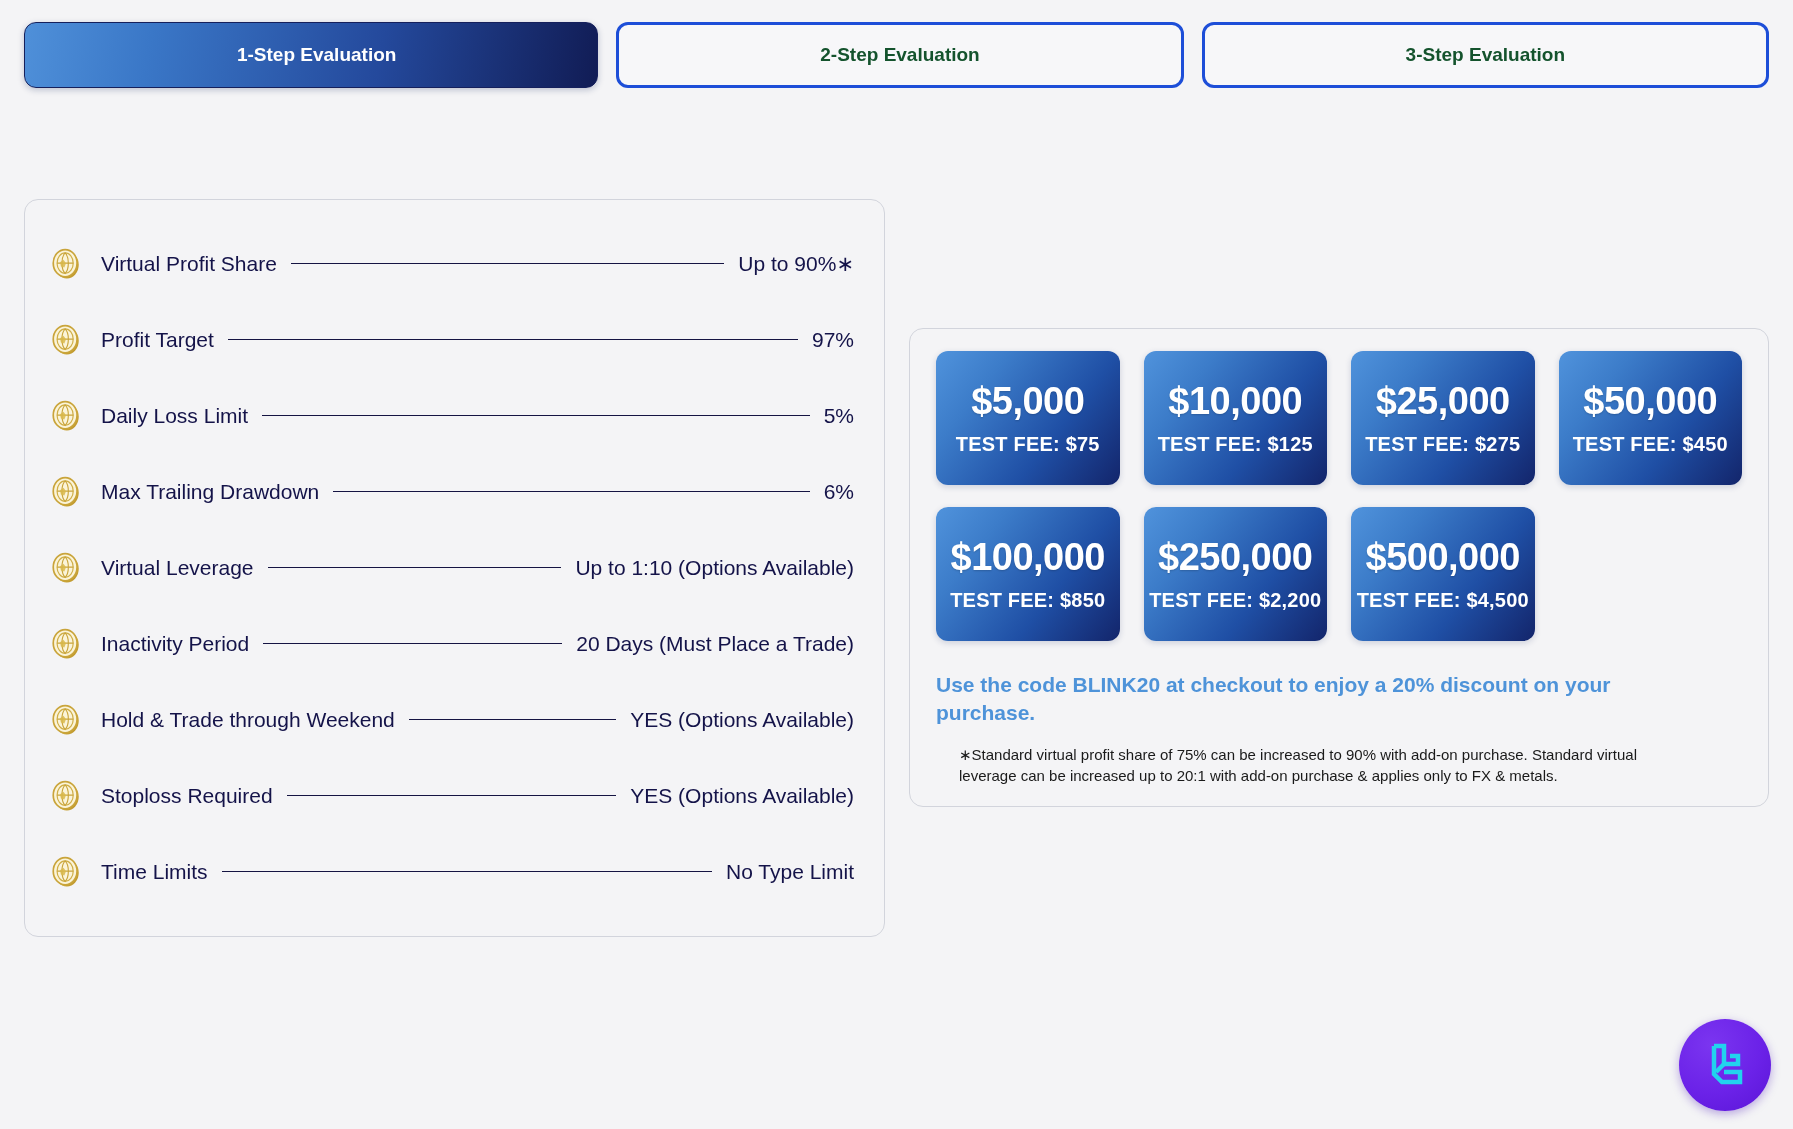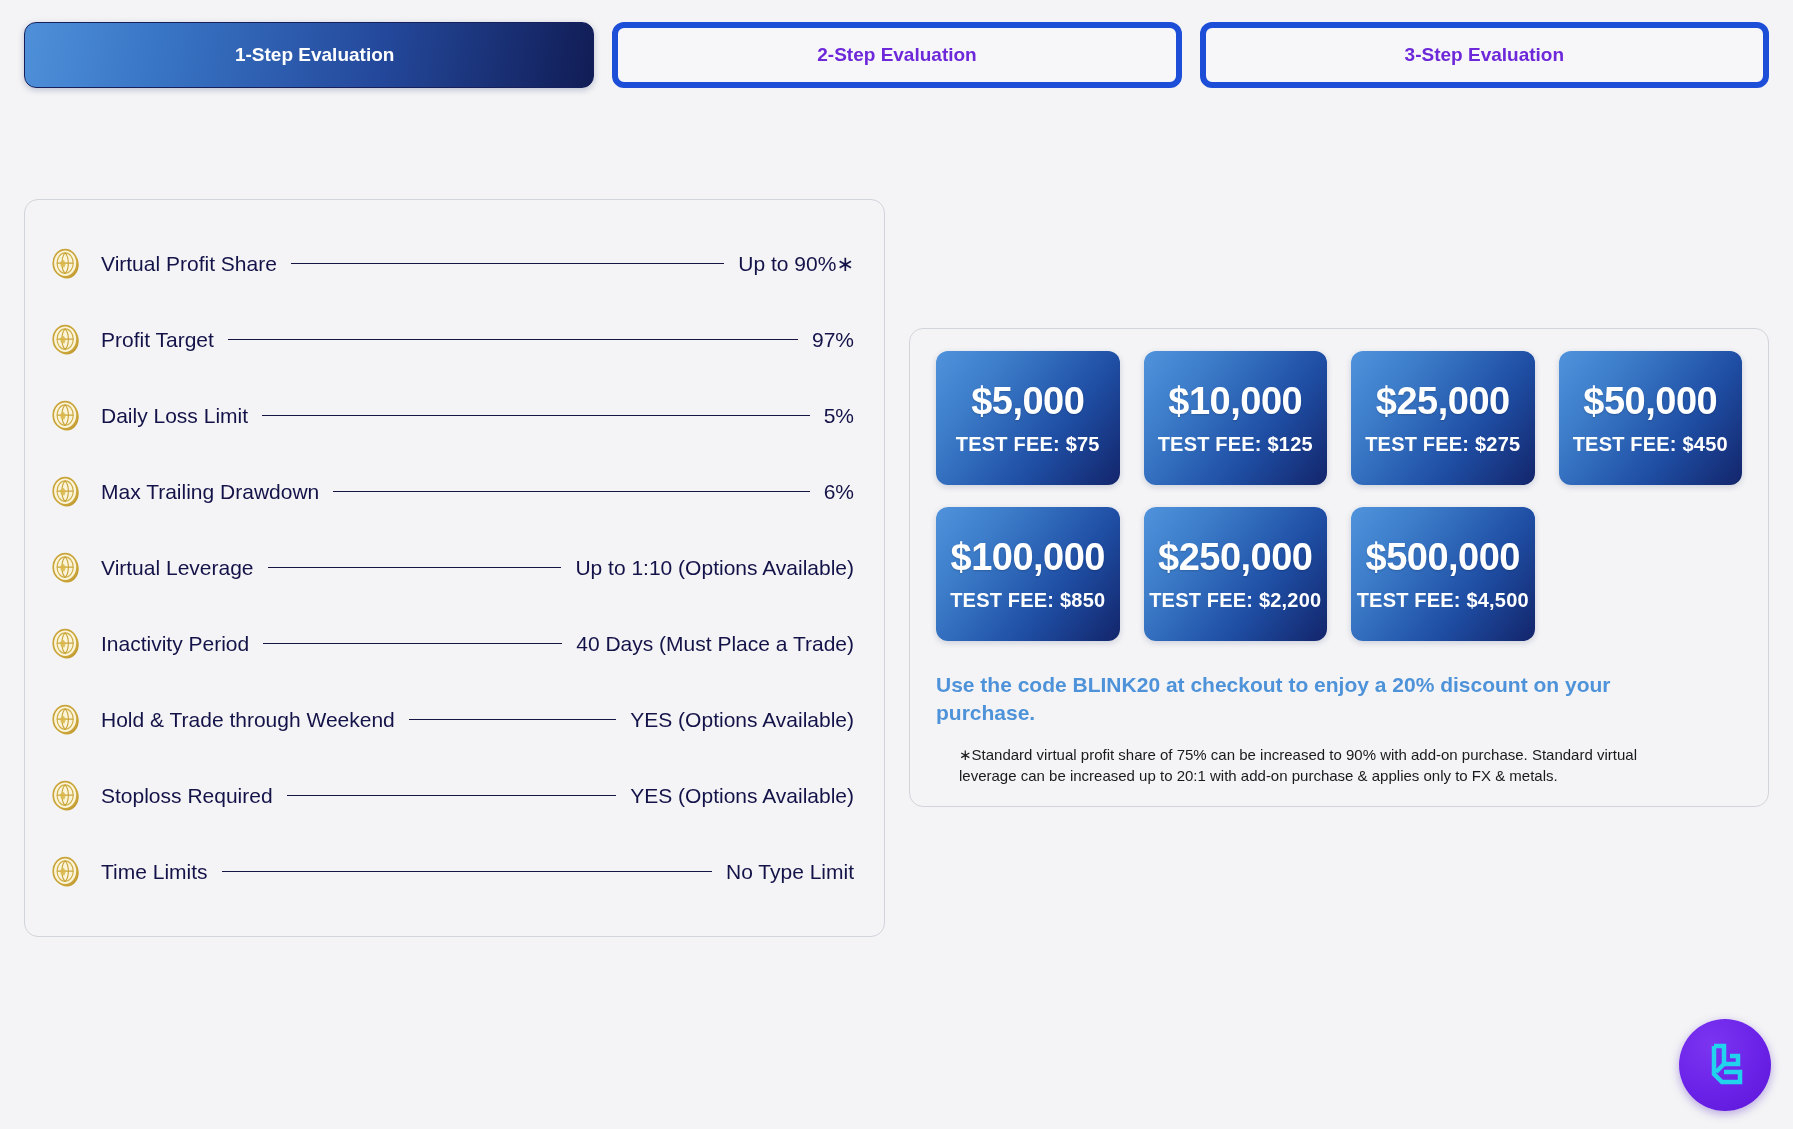--- a/index.html
+++ b/index.html
@@ -49,22 +49,22 @@
   }
   .tab.active {
     background: linear-gradient(100deg, #4f90d9 0%, #3a77c7 22%, #24499c 62%, #111c55 100%);
     color: #ffffff;
     border: 1px solid #15205c;
     box-shadow: 0 2px 6px rgba(20,40,90,0.25);
     padding-left: 11px;
   }
   .tab.inactive {
     background: #f7f7f9;
-    color: #6d28d9;
-    border: 6px solid #1d4ed8;
+    color: #14532d;
+    border: 3px solid #1d4ed8;
   }
 
   
   .main {
     display: flex;
     gap: 24px;
     padding: 22px 24px 18px 24px;
     height: 955px;
     align-items: center;
   }
@@ -278,21 +278,21 @@
       <div class="spec-row">
         <svg class="globe-icon" viewBox="0 0 40 40">
           <ellipse cx="21" cy="21" rx="14" ry="16" fill="url(#g1)"></ellipse>
           <ellipse cx="19" cy="19" rx="14" ry="16" fill="#fbf4d8" stroke="#c9a43a" stroke-width="2"></ellipse>
           <ellipse cx="19" cy="19" rx="9.5" ry="12" fill="none" stroke="#cfae48" stroke-width="1.4"></ellipse>
           <path d="M9.5 19 H28.5 M19 7 C24 12 24 26 19 31 C14 26 14 12 19 7 Z" fill="none" stroke="#c9a43a" stroke-width="1.3"></path>
           <path d="M13 18 L17 15 L20 19 L18 24 L14 23 Z" fill="#d8b74a" opacity="0.85"></path>
         </svg>
         <span class="spec-label">Inactivity Period</span>
         <span class="spec-line"></span>
-        <span class="spec-value">40 Days (Must Place a Trade)</span>
+        <span class="spec-value">20 Days (Must Place a Trade)</span>
       </div>
 
       <div class="spec-row">
         <svg class="globe-icon" viewBox="0 0 40 40">
           <ellipse cx="21" cy="21" rx="14" ry="16" fill="url(#g1)"></ellipse>
           <ellipse cx="19" cy="19" rx="14" ry="16" fill="#fbf4d8" stroke="#c9a43a" stroke-width="2"></ellipse>
           <ellipse cx="19" cy="19" rx="9.5" ry="12" fill="none" stroke="#cfae48" stroke-width="1.4"></ellipse>
           <path d="M9.5 19 H28.5 M19 7 C24 12 24 26 19 31 C14 26 14 12 19 7 Z" fill="none" stroke="#c9a43a" stroke-width="1.3"></path>
           <path d="M13 18 L17 15 L20 19 L18 24 L14 23 Z" fill="#d8b74a" opacity="0.85"></path>
         </svg>

